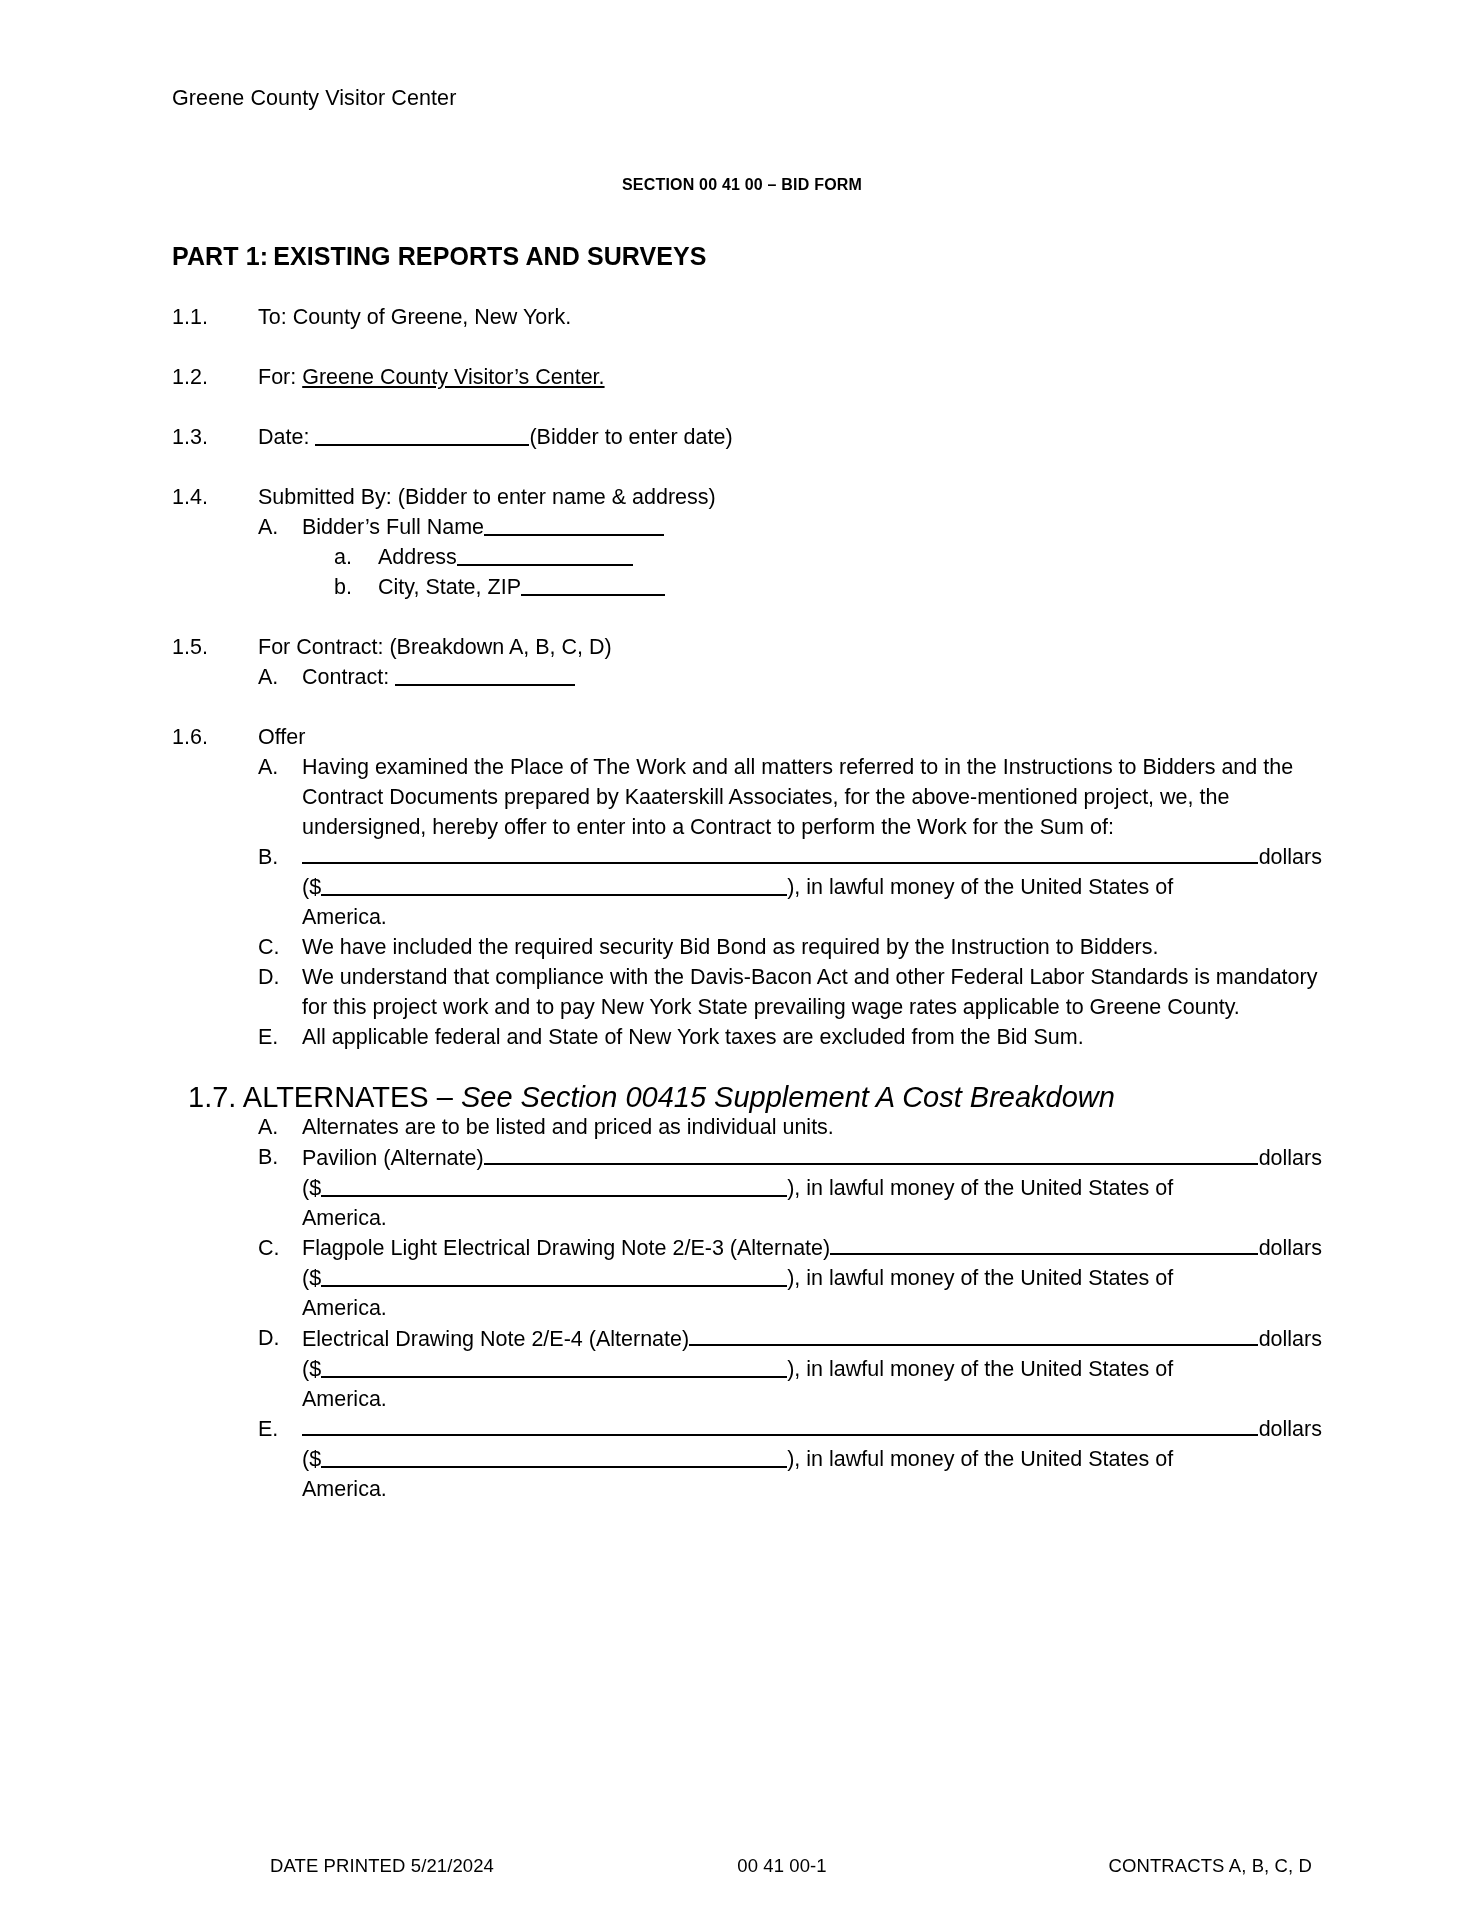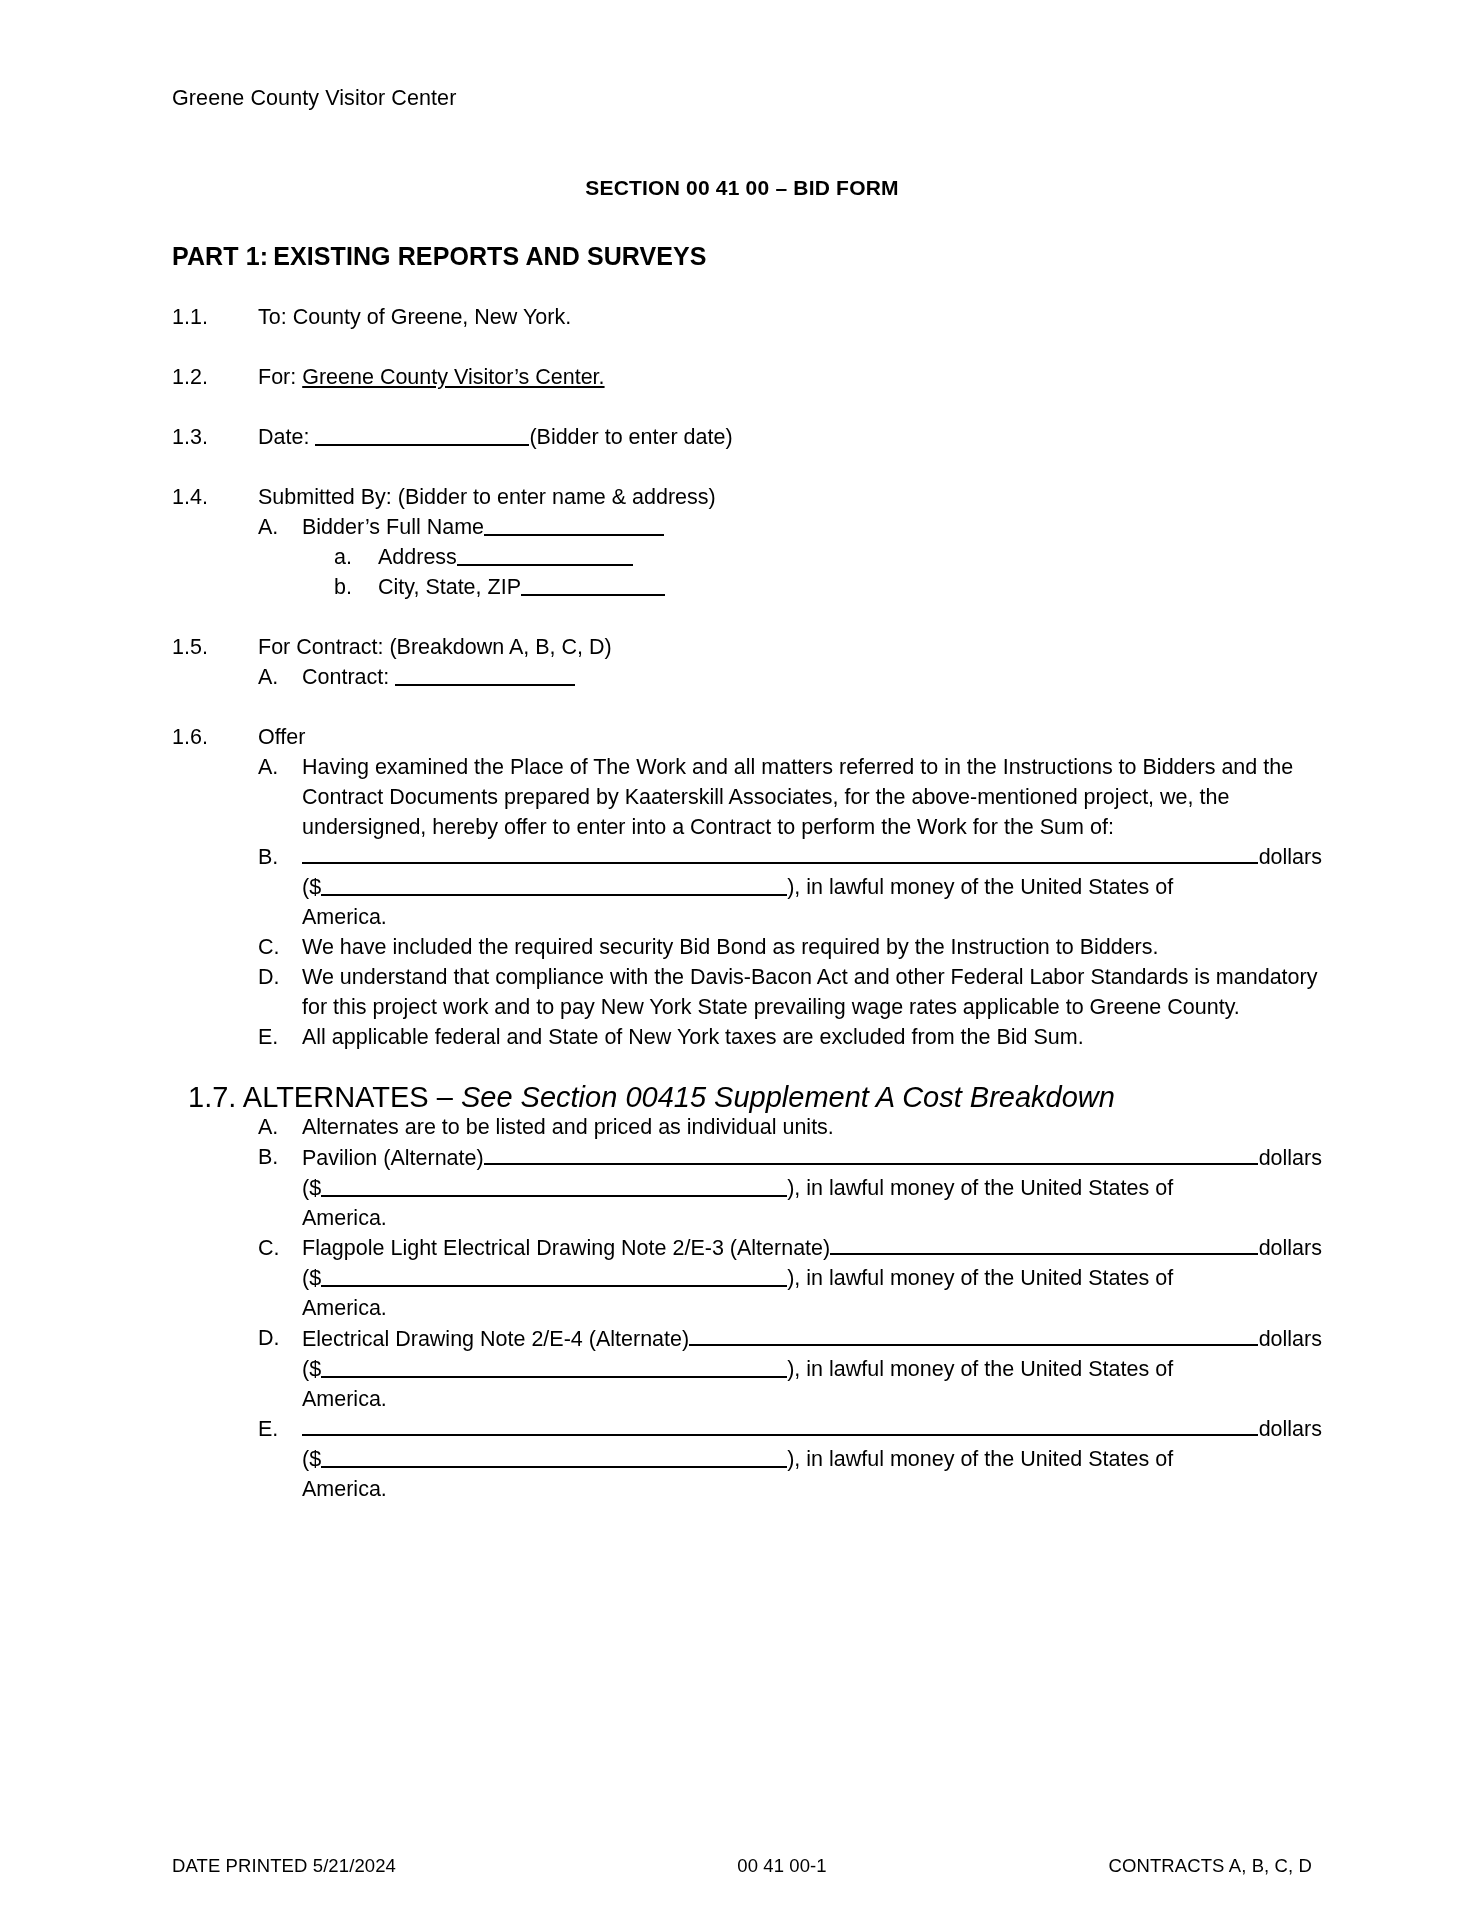--- a/index.html
+++ b/index.html
@@ -30,21 +30,21 @@
     letter-spacing: 0.1px;
   }
 
   
   .doc-title {
     position: absolute;
     left: 172px;
     top: 176px;
     width: 1140px;
     text-align: center;
-    font-size: 21px;
+    font-size: 16px;
     font-weight: bold;
     letter-spacing: 0.2px;
   }
 
   
   .part-heading {
     position: absolute;
     left: 172px;
     top: 242px;
     font-size: 25px;
@@ -140,21 +140,21 @@
   
   .doc-footer {
     position: absolute;
     left: 172px;
     top: 1855px;
     width: 1140px;
     display: flex;
     font-size: 18.5px;
     letter-spacing: 0.1px;
   }
-  .footer-left   { flex: 0 0 420px; text-align: left; }
+  .footer-left   { flex: 0 0 420px; text-align: center; }
   .footer-center { flex: 1; text-align: center; }
   .footer-right  { flex: 0 0 340px; text-align: right; }
 </style>
 </head>
 <body>
 
 <div class="page">
 
   <div class="doc-header">
     <span>Greene County Visitor Center</span>

